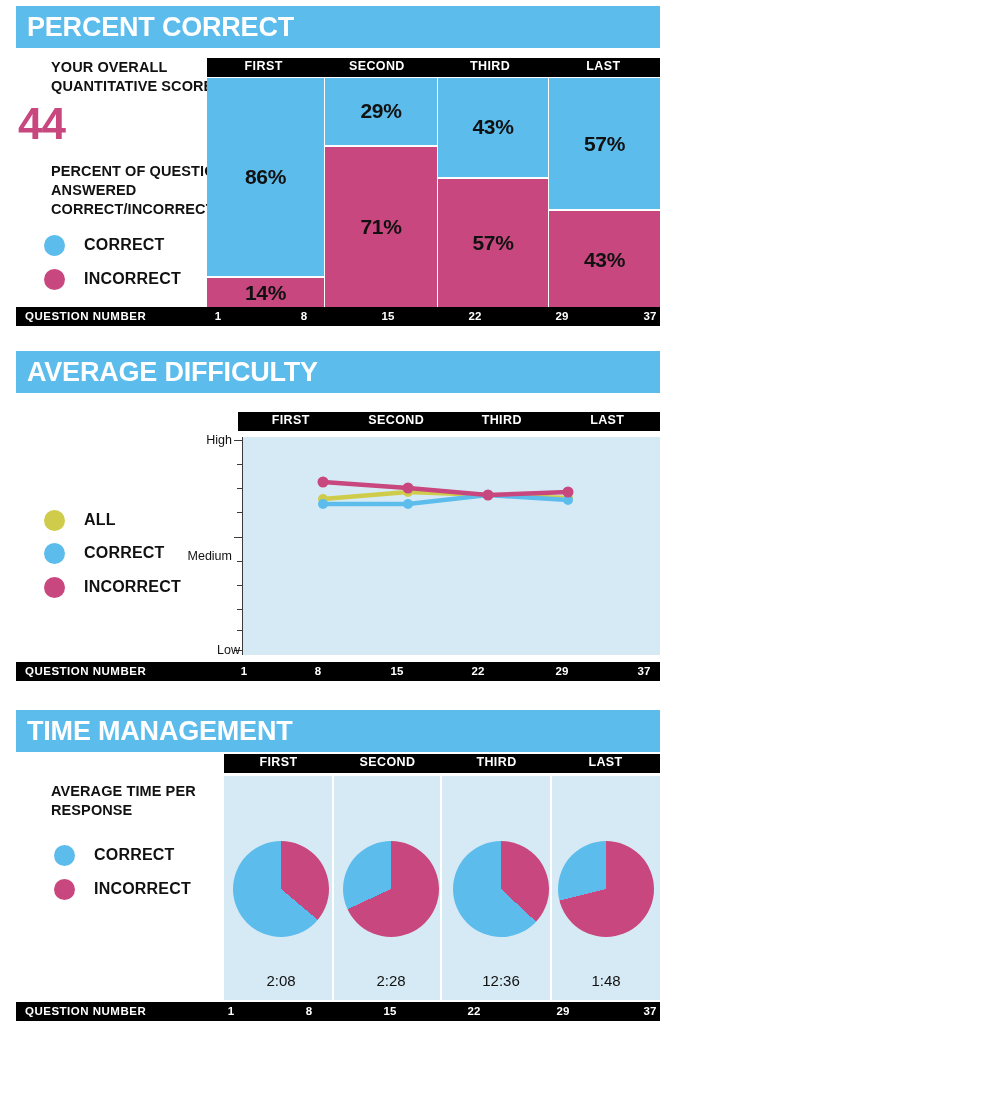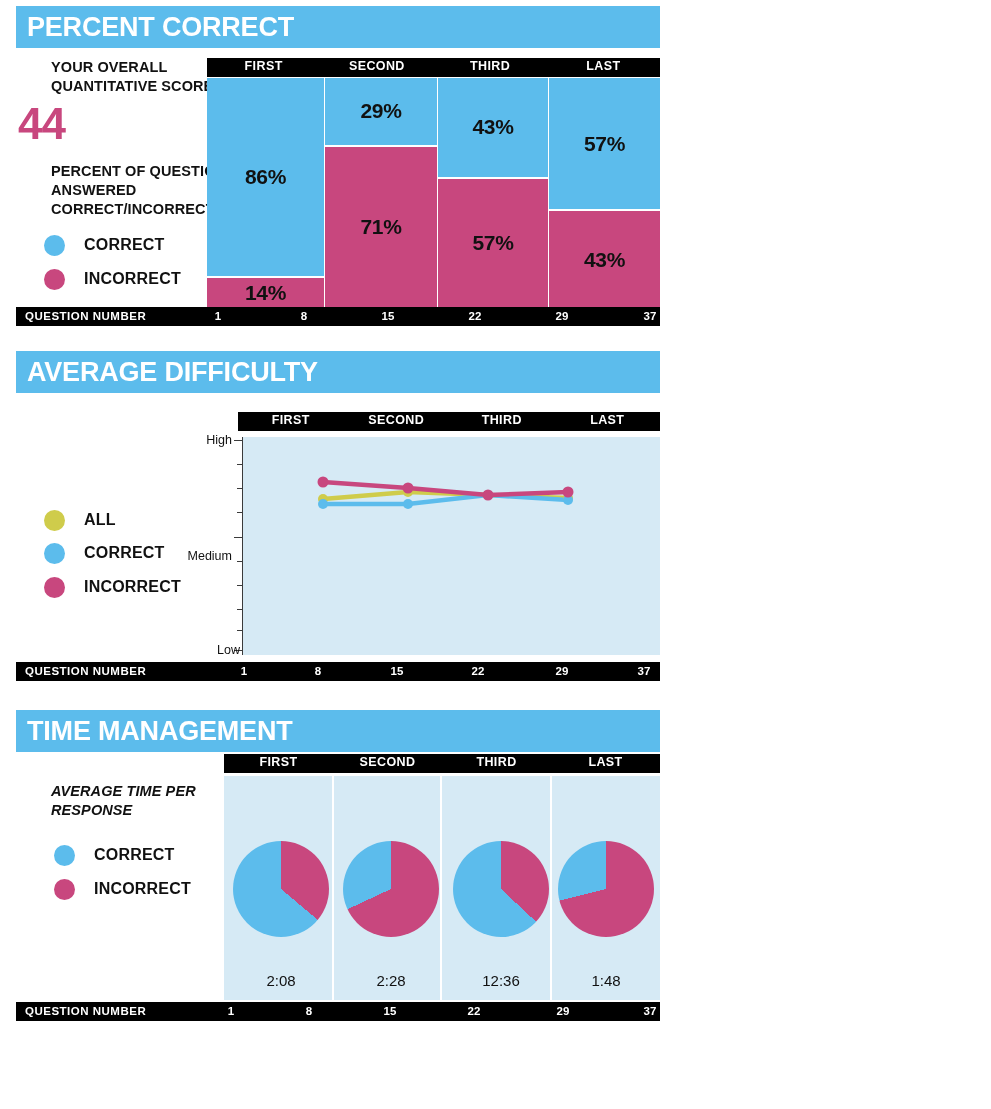--- a/index.html
+++ b/index.html
@@ -321,21 +321,21 @@
     <span class="qnum-tick" style="left:228px;">1</span>
     <span class="qnum-tick" style="left:302px;">8</span>
     <span class="qnum-tick" style="left:381px;">15</span>
     <span class="qnum-tick" style="left:462px;">22</span>
     <span class="qnum-tick" style="left:546px;">29</span>
     <span class="qnum-tick" style="left:628px;">37</span>
   </div>
 
   <div class="banner" style="top:710px;">TIME MANAGEMENT</div>
 
-  <div class="side-label" style="left:18px; top:782px; width:180px;font-style:italic;">AVERAGE TIME PER RESPONSE</div>
+  <div class="side-label" style="left:18px; top:782px; width:180px;">AVERAGE TIME PER RESPONSE</div>
 
   <div class="legend-row" style="left:54px; top:844px;">
     <span class="legend-dot" style="background:#5cbcec;"></span>
     <span class="legend-text">CORRECT</span>
   </div>
   <div class="legend-row" style="left:54px; top:878px;">
     <span class="legend-dot" style="background:#c8477e;"></span>
     <span class="legend-text">INCORRECT</span>
   </div>
 

